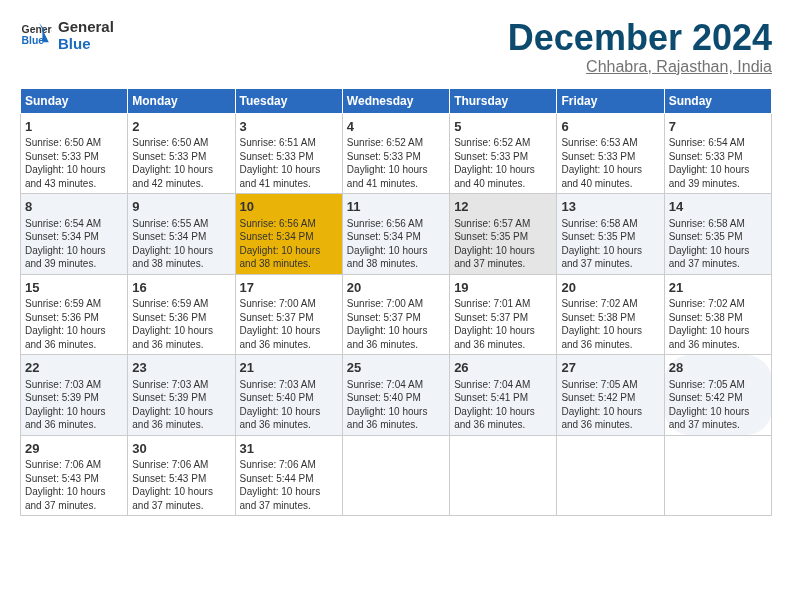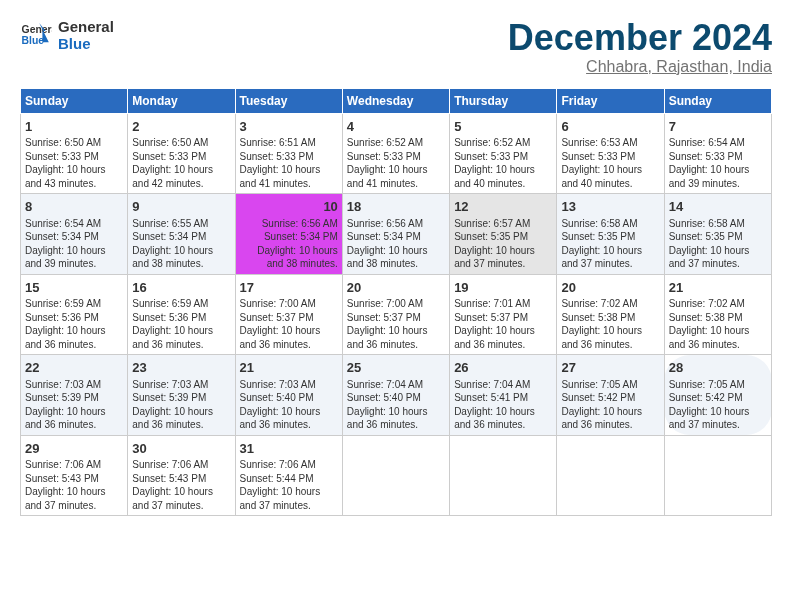--- a/index.html
+++ b/index.html
@@ -165,28 +165,28 @@
         <span>Sunrise: 6:54 AM</span><br>
         <span>Sunset: 5:34 PM</span><br>
         <span>Daylight: 10 hours and 39 minutes.</span>
       </td>
           <td style="background: rgb(240, 244, 249);">
         <span class="day-num">9</span>
         <span>Sunrise: 6:55 AM</span><br>
         <span>Sunset: 5:34 PM</span><br>
         <span>Daylight: 10 hours and 38 minutes.</span>
       </td>
-          <td style="background: #d946ef; text-align: right;">
+          <td style="background: #eab308;">
         <span class="day-num">10</span>
         <span>Sunrise: 6:56 AM</span><br>
         <span>Sunset: 5:34 PM</span><br>
         <span>Daylight: 10 hours and 38 minutes.</span>
       </td>
           <td style="background: rgb(240, 244, 249);">
-        <span class="day-num">18</span>
+        <span class="day-num">11</span>
         <span>Sunrise: 6:56 AM</span><br>
         <span>Sunset: 5:34 PM</span><br>
         <span>Daylight: 10 hours and 38 minutes.</span>
       </td>
           <td style="background: #e5e5e5;">
         <span class="day-num">12</span>
         <span>Sunrise: 6:57 AM</span><br>
         <span>Sunset: 5:35 PM</span><br>
         <span>Daylight: 10 hours and 37 minutes.</span>
       </td>

